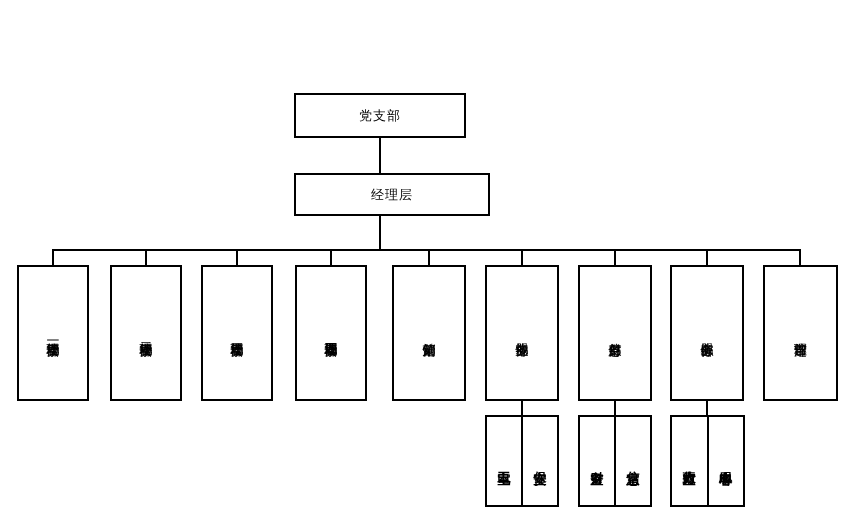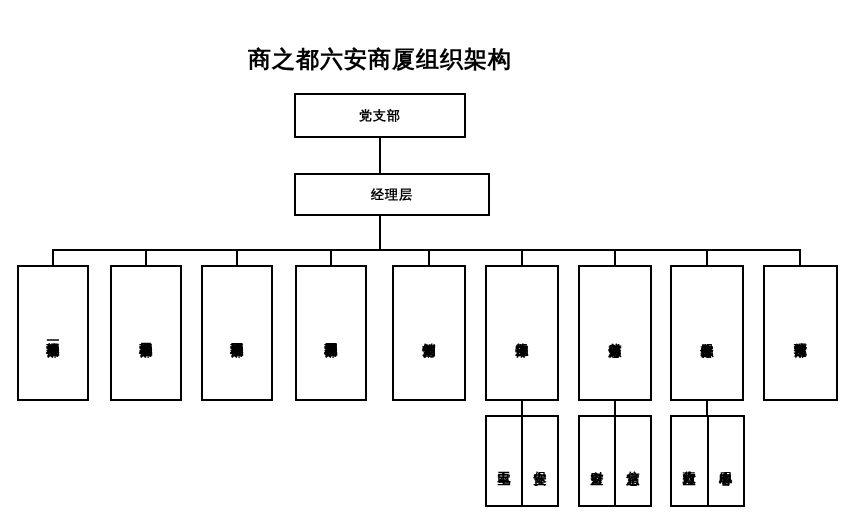--- a/index.html
+++ b/index.html
@@ -19,21 +19,21 @@
     font-weight:bold;
     letter-spacing:1px;
   }
   .box{
     position:absolute;
     border:2px solid #000000;
     box-sizing:border-box;
     display:flex;
     align-items:center;
     justify-content:center;
-    font-weight:bold;
+    font-weight:normal;
     font-size:13px;
     background:#ffffff;
   }
   .hbox{letter-spacing:1px;}
   .vtext{
     writing-mode:vertical-rl;
     text-orientation:upright;
     letter-spacing:0;
     line-height:1;
   }
@@ -81,21 +81,20 @@
   .s5{left:428px;} .s6{left:521px;} .s7{left:614px;} .s8{left:706px;} .s9{left:799px;}
   
   .substub{width:2px;top:400px;height:15px;}
   .sa{left:521px;} .sb{left:614px;} .sc{left:706px;}
 </style>
 </head>
 <body>
 
 <div class="stage">
 
-  <div class="title">商之都六安商厦组织架构</div>
 
   <div class="box hbox node-top">
     <span>党支部</span>
   </div>
   <div class="box hbox node-mgmt">
     <span>经理层</span>
   </div>
 
   <div class="line v-top"></div>
   <div class="line v-mgmt"></div>

